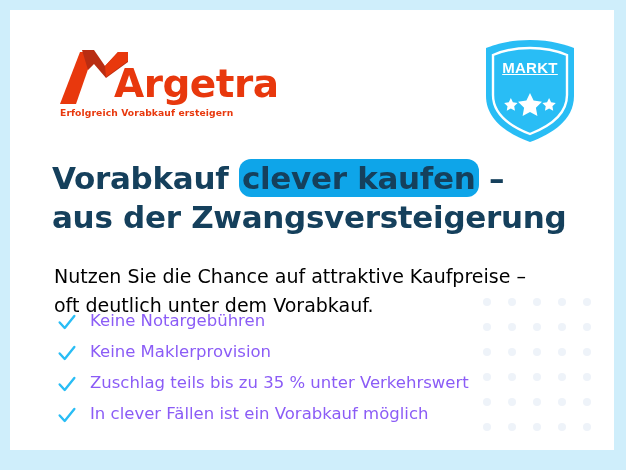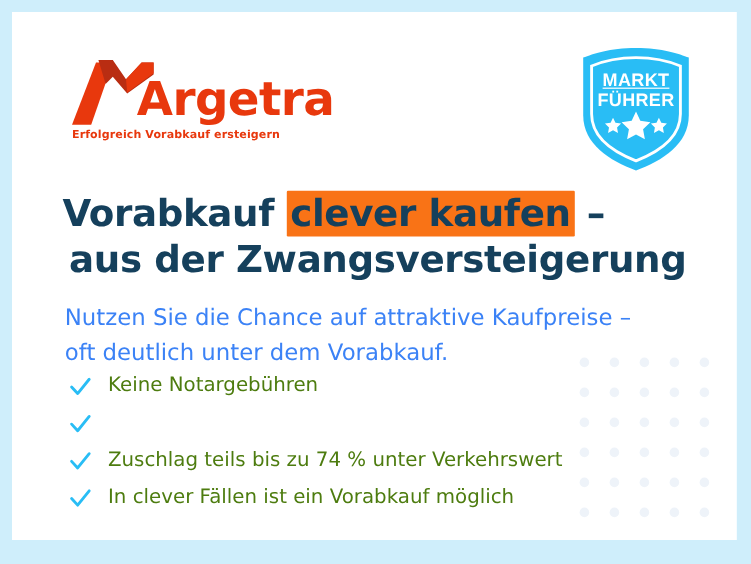--- a/index.html
+++ b/index.html
@@ -115,34 +115,34 @@
     top: 128px;
     width: 520px;
     font-size: 31px;
     font-weight: 700;
     color: #15405c;
     line-height: 1.28;
     letter-spacing: -0.3px;
     font-family: "DejaVu Sans", "Liberation Sans", sans-serif;
   }
   .headline .hl {
-    background: #f97316;
+    background: #0ea5e9;
     padding: 1px 3px;
-    border-radius: 1px;
-  }
-  .headline .line2 { display: block; text-align: right; }
+    border-radius: 12px;
+  }
+  .headline .line2 { display: block; }
 
   
   .sub {
     position: absolute;
     left: 44px;
-    top: 222px;
+    top: 233px;
     width: 520px;
     font-size: 19px;
-    color: #3b82f6;
+    color: #000000;
     line-height: 1.54;
     font-family: "DejaVu Sans", "Liberation Sans", sans-serif;
   }
   .sub span { display: block; }
 
   
   .bullets {
     position: absolute;
     left: 46px;
     top: 296px;
@@ -155,21 +155,21 @@
   }
   .check {
     width: 22px;
     height: 22px;
     flex: 0 0 22px;
     margin-right: 12px;
     display: block;
   }
   .bullet-label {
     font-size: 16.5px;
-    color: #4d7c0f;
+    color: #8b5cf6;
     line-height: 1;
     white-space: nowrap;
     font-family: "DejaVu Sans", "Liberation Sans", sans-serif;
   }
 </style>
 </head>
 <body>
 
 <div id="banner">
   <div id="canvas">
@@ -222,21 +222,20 @@
         <path d="M48 2 C70 2 84 7 92 10 L92 58 C92 82 70 96 48 104 C26 96 4 82 4 58 L4 10 C12 7 26 2 48 2 Z" fill="#29bdf5"></path>
         <path d="M48 10 C66 10 78 14 85 17 L85 57 C85 77 66 89 48 96 C30 89 11 77 11 57 L11 17 C18 14 30 10 48 10 Z" fill="none" stroke="#ffffff" stroke-width="2.4"></path>
         <g fill="#ffffff">
           <polygon points="29,60 31.6,65.4 37.6,66.2 33.3,70.4 34.3,76.3 29,73.5 23.7,76.3 24.7,70.4 20.4,66.2 26.4,65.4" transform="translate(0,0) scale(0.78) translate(8,17)"></polygon>
           <polygon points="48,55 51.6,62.6 60,63.8 53.9,69.7 55.4,78 48,74 40.6,78 42.1,69.7 36,63.8 44.4,62.6"></polygon>
           <polygon points="67,60 69.6,65.4 75.6,66.2 71.3,70.4 72.3,76.3 67,73.5 61.7,76.3 62.7,70.4 58.4,66.2 64.4,65.4" transform="translate(0,0) scale(0.78) translate(19,17)"></polygon>
         </g>
       </svg>
       <div class="badge-text">
         <span class="l1">MARKT</span>
-        <span class="l2">FÜHRER</span>
       </div>
     </div>
 
     <h1 class="headline">
       <span>Vorabkauf </span><span class="hl">clever kaufen</span><span> –</span>
       <span class="line2">aus der Zwangsversteigerung</span>
     </h1>
 
     <p class="sub">
       <span>Nutzen Sie die Chance auf attraktive Kaufpreise –</span>
@@ -247,26 +246,27 @@
       <li class="bullet">
         <svg class="check" viewBox="0 0 24 24">
           <polyline points="4,12.5 9.5,18.5 20,5.5" fill="none" stroke="#29bdf5" stroke-width="2.6" stroke-linecap="round" stroke-linejoin="round"></polyline>
         </svg>
         <span class="bullet-label">Keine Notargebühren</span>
       </li>
       <li class="bullet">
         <svg class="check" viewBox="0 0 24 24">
           <polyline points="4,12.5 9.5,18.5 20,5.5" fill="none" stroke="#29bdf5" stroke-width="2.6" stroke-linecap="round" stroke-linejoin="round"></polyline>
         </svg>
-      </li>
-      <li class="bullet">
-        <svg class="check" viewBox="0 0 24 24">
-          <polyline points="4,12.5 9.5,18.5 20,5.5" fill="none" stroke="#29bdf5" stroke-width="2.6" stroke-linecap="round" stroke-linejoin="round"></polyline>
-        </svg>
-        <span class="bullet-label">Zuschlag teils bis zu 74 % unter Verkehrswert</span>
+        <span class="bullet-label">Keine Maklerprovision</span>
+      </li>
+      <li class="bullet">
+        <svg class="check" viewBox="0 0 24 24">
+          <polyline points="4,12.5 9.5,18.5 20,5.5" fill="none" stroke="#29bdf5" stroke-width="2.6" stroke-linecap="round" stroke-linejoin="round"></polyline>
+        </svg>
+        <span class="bullet-label">Zuschlag teils bis zu 35 % unter Verkehrswert</span>
       </li>
       <li class="bullet">
         <svg class="check" viewBox="0 0 24 24">
           <polyline points="4,12.5 9.5,18.5 20,5.5" fill="none" stroke="#29bdf5" stroke-width="2.6" stroke-linecap="round" stroke-linejoin="round"></polyline>
         </svg>
         <span class="bullet-label">In clever Fällen ist ein Vorabkauf möglich</span>
       </li>
     </ul>
 
   </div>

